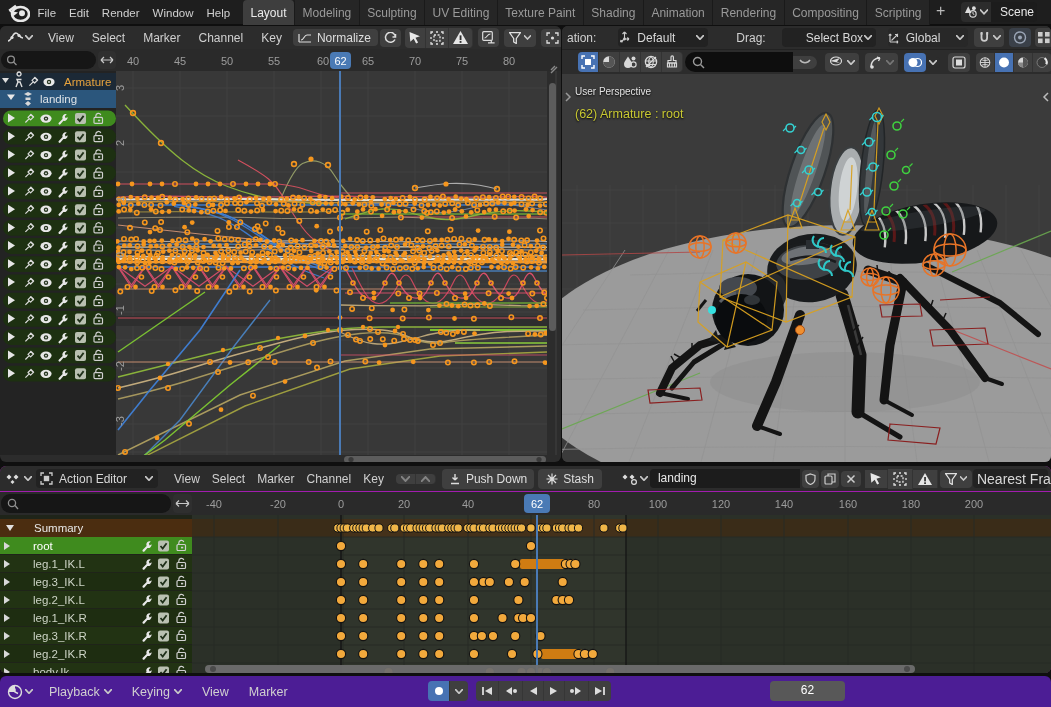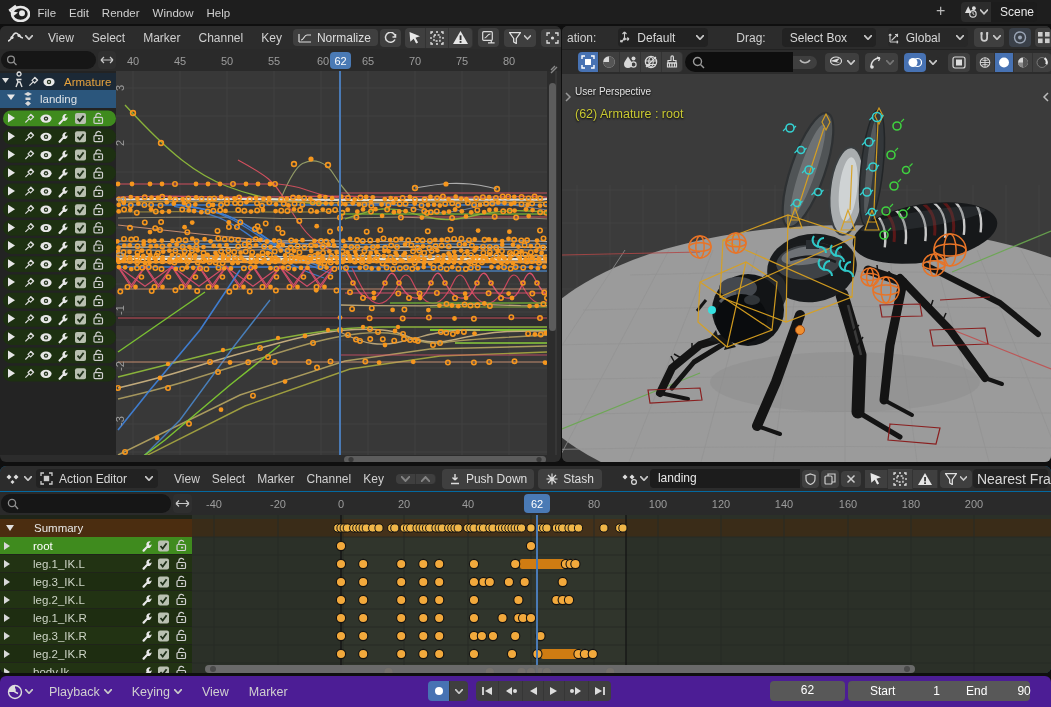--- a/index.html
+++ b/index.html
@@ -42,21 +42,21 @@
 #vsearch { width:108px; height:20px; background:#0e0e0e; border-radius:10px 0 0 10px; margin-left:10px;
   display:flex; align-items:center; }
 #vplabel1 { position:absolute; left:13px; top:60px; color:#e2e2e2; font-size:10px; text-shadow:0 1px 2px #000;}
 #vplabel2 { position:absolute; left:13px; top:81px; color:#c8c832; font-size:12.5px; text-shadow:0 1px 2px #000;}
 
 #dope .menu { font-size:12px; padding:0 6px; }
 #graph .menu { font-size:12px; padding:0 9px; }
 #graph .tool { padding:3px 4px; }
 #view .tool { padding:3px 3px; }
 #view .menu { font-size:12px; }
-#dope { position:absolute; left:0; top:466px; width:1051px; height:207px; background:#0369a1;
+#dope { position:absolute; left:0; top:466px; width:1051px; height:207px; background:#a21caf;
   border-radius:6px; overflow:hidden; }
 #dsvg { position:absolute; left:0; top:26px; }
 #actname { background:#1c1c1c; border-radius:4px 0 0 4px; width:150px; height:19px; margin-left:2px;
   padding:2px 0 0 8px; color:#e8e8e8; font-size:12px; }
 
 #timeline { position:absolute; left:0; top:676px; width:1051px; height:31px; background:#4c1d95;
   border-radius:6px 6px 0 0; display:flex; align-items:center; }
 #sync { display:flex; position:absolute; left:428px; top:5px; }
 #syncbtn { background:#4772b3; border-radius:4px 0 0 4px; width:21px; height:20px; display:flex;
   align-items:center; justify-content:center; }
@@ -133,20 +133,32 @@
     <path d="M1 6.5 L10 8.5 L5.5 12 Z" fill="#e8e8e8"></path>
     <path d="M1.2 6.8 L8 1.8" stroke="#e8e8e8" stroke-width="2.6"></path>
   </svg>
   <div id="mainmenus">
     <div class="menu">File</div>
     <div class="menu">Edit</div>
     <div class="menu">Render</div>
     <div class="menu">Window</div>
     <div class="menu">Help</div>
   </div>
+  <div id="tabs">
+        <div class="tab act">Layout</div>
+<div class="tab">Modeling</div>
+<div class="tab">Sculpting</div>
+<div class="tab">UV Editing</div>
+<div class="tab">Texture Paint</div>
+<div class="tab">Shading</div>
+<div class="tab">Animation</div>
+<div class="tab">Rendering</div>
+<div class="tab">Compositing</div>
+<div class="tab">Scripting</div>
+      </div>
   <div class="plus">+</div>
   <div id="scenewrap">
     <div id="sceneico">
       <svg width="16" height="14" viewBox="0 0 17 14">
         <path d="M4.5 1 L8 8 L1 8 Z" fill="#ddd"></path>
         <circle cx="10.5" cy="3" r="2" fill="#ddd"></circle>
         <circle cx="9.5" cy="9" r="3.4" fill="none" stroke="#ddd" stroke-width="1.2"></circle>
         <path d="M9.5 9 L9.5 6.8 M9.5 9 L11 9.8" stroke="#ddd" stroke-width="1"></path>
       </svg>
       <svg width="8" height="6" viewBox="0 0 6.4 4">
@@ -1324,21 +1336,21 @@
             <path d="M6.5 1 L6.5 8 M6.5 1 L4.5 3 M6.5 1 L8.5 3 M6.5 8 L11 8 M11 8 L9.3 6.5 M11 8 L9.3 9.5 M6.5 8 L2.5 11 M2.5 11 L3 8.8 M2.5 11 L4.8 10.7" stroke="#ccc" stroke-width="1.1" fill="none"></path>
             <circle cx="6.5" cy="8" r="1.4" fill="#ccc"></circle>
           </svg>
       <span style="margin-left:6px">Default</span>
       <svg width="8" height="5" viewBox="0 0 6.4 4" style="margin-left:auto;margin-right:4px">
             <use href="#i-chev"></use>
           </svg>
     </div>
     <div class="menu" style="margin-left:18px">Drag:</div>
     <div class="drop" style="margin-left:6px;width:94px">
-      <span style="margin-left:8px">Select Box</span>
+      <span style="margin-left:24px">Select Box</span>
       <svg width="8" height="5" viewBox="0 0 6.4 4" style="margin-left:auto;margin-right:4px">
             <use href="#i-chev"></use>
           </svg>
     </div>
     <div class="drop" style="margin-left:12px;width:80px;background:#282828">
       <svg width="13" height="13" viewBox="0 0 13 13">
             <path d="M2 11 L2 3 M2 11 L10 11 M2 3 L0.8 4.5 M2 3 L3.4 4.5 M10 11 L8.8 9.6 M10 11 L8.8 12.4 M3.5 9.5 L9.5 3.5 L9.5 6 M9.5 3.5 L7 3.5" stroke="#ccc" stroke-width="1.1" fill="none"></path>
           </svg>
       <span style="margin-left:5px">Global</span>
       <svg width="8" height="5" viewBox="0 0 6.4 4" style="margin-left:auto;margin-right:4px">
@@ -2082,25 +2094,13 @@
           </svg>
         </div>
     <div class="tbtn">
           <svg width="12" height="10" viewBox="0 0 12 10">
             <path d="M10 1 L10 9" stroke="#ddd" stroke-width="1.8"></path>
             <path d="M1 1 L8 5 L1 9 Z" fill="#ddd"></path>
           </svg>
         </div>
   </div>
   <div id="framebox">62</div>
-  <div id="rangegrp">
-    <svg width="15" height="15" viewBox="0 0 15 15" style="margin:0 6px 0 8px">
-          <circle cx="7.5" cy="8.5" r="5.5" fill="none" stroke="#ddd" stroke-width="1.3"></circle>
-          <path d="M7.5 5.5 L7.5 8.5 L9.5 10" stroke="#ddd" stroke-width="1.2" fill="none"></path>
-          <path d="M5.5 1.5 L9.5 1.5 M7.5 1.5 L7.5 3" stroke="#ddd" stroke-width="1.3"></path>
-        </svg>
-    <span style="margin-left:8px">Start</span>
-        <span style="margin-left:38px">1</span>
-    <span class="vdiv"></span>
-    <span style="margin-left:12px">End</span>
-        <span style="margin-left:30px">90</span>
-  </div>
 </div>
 </div>
 </body></html>

